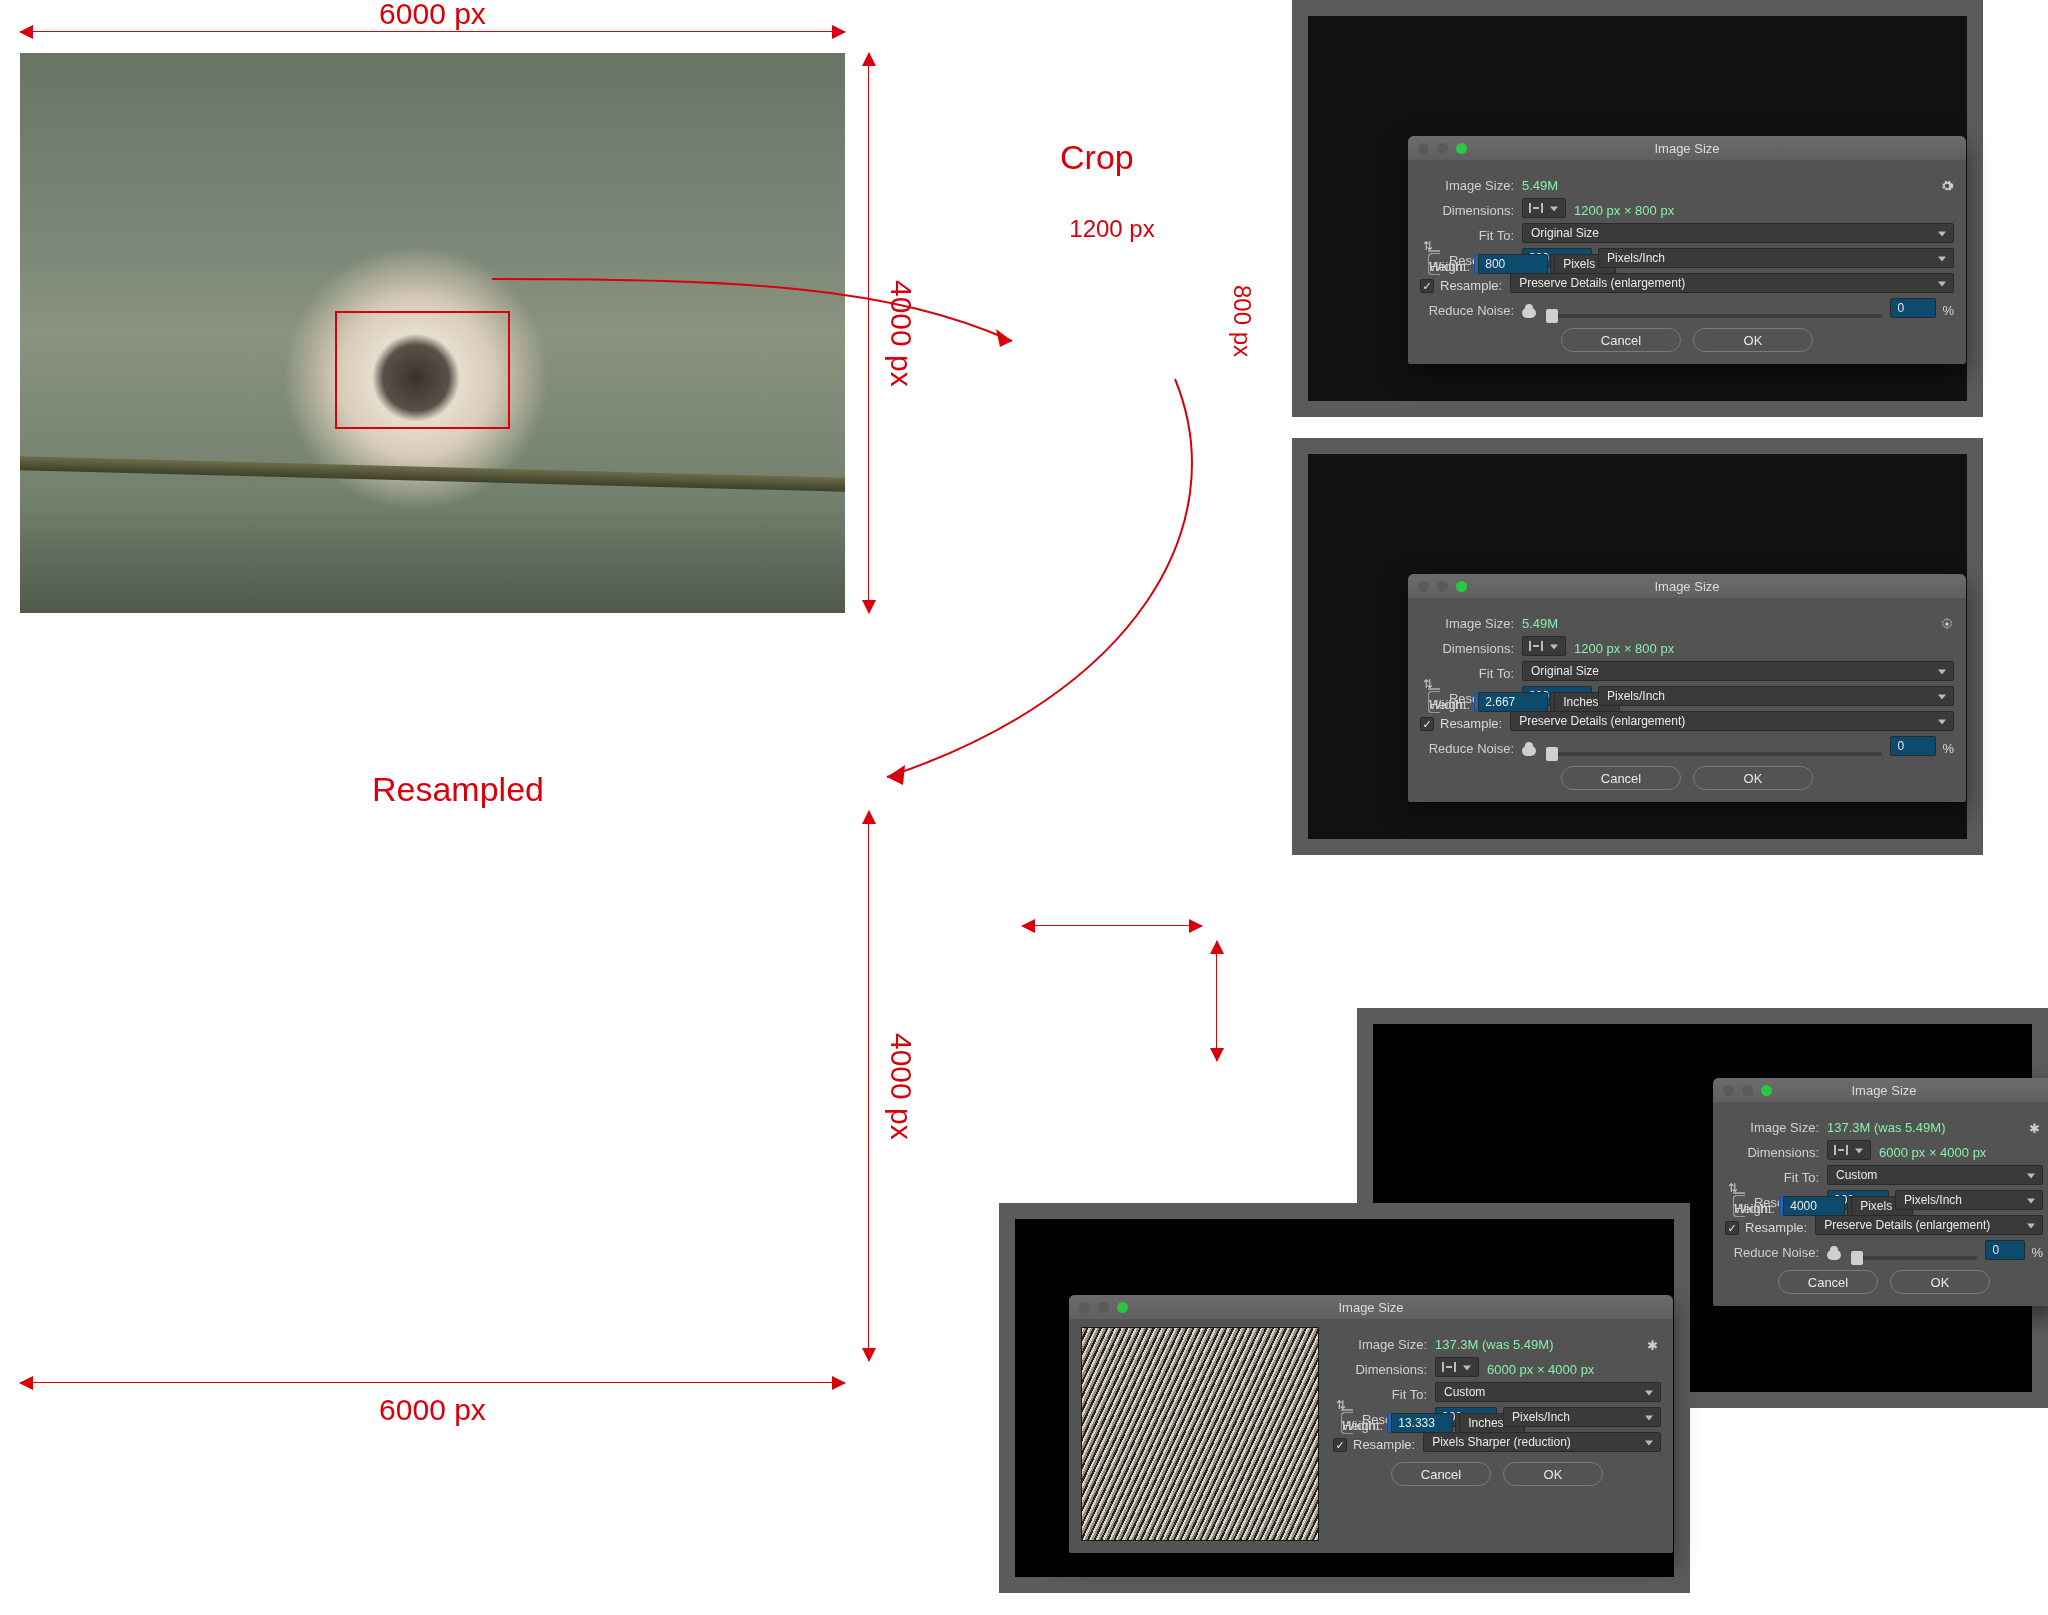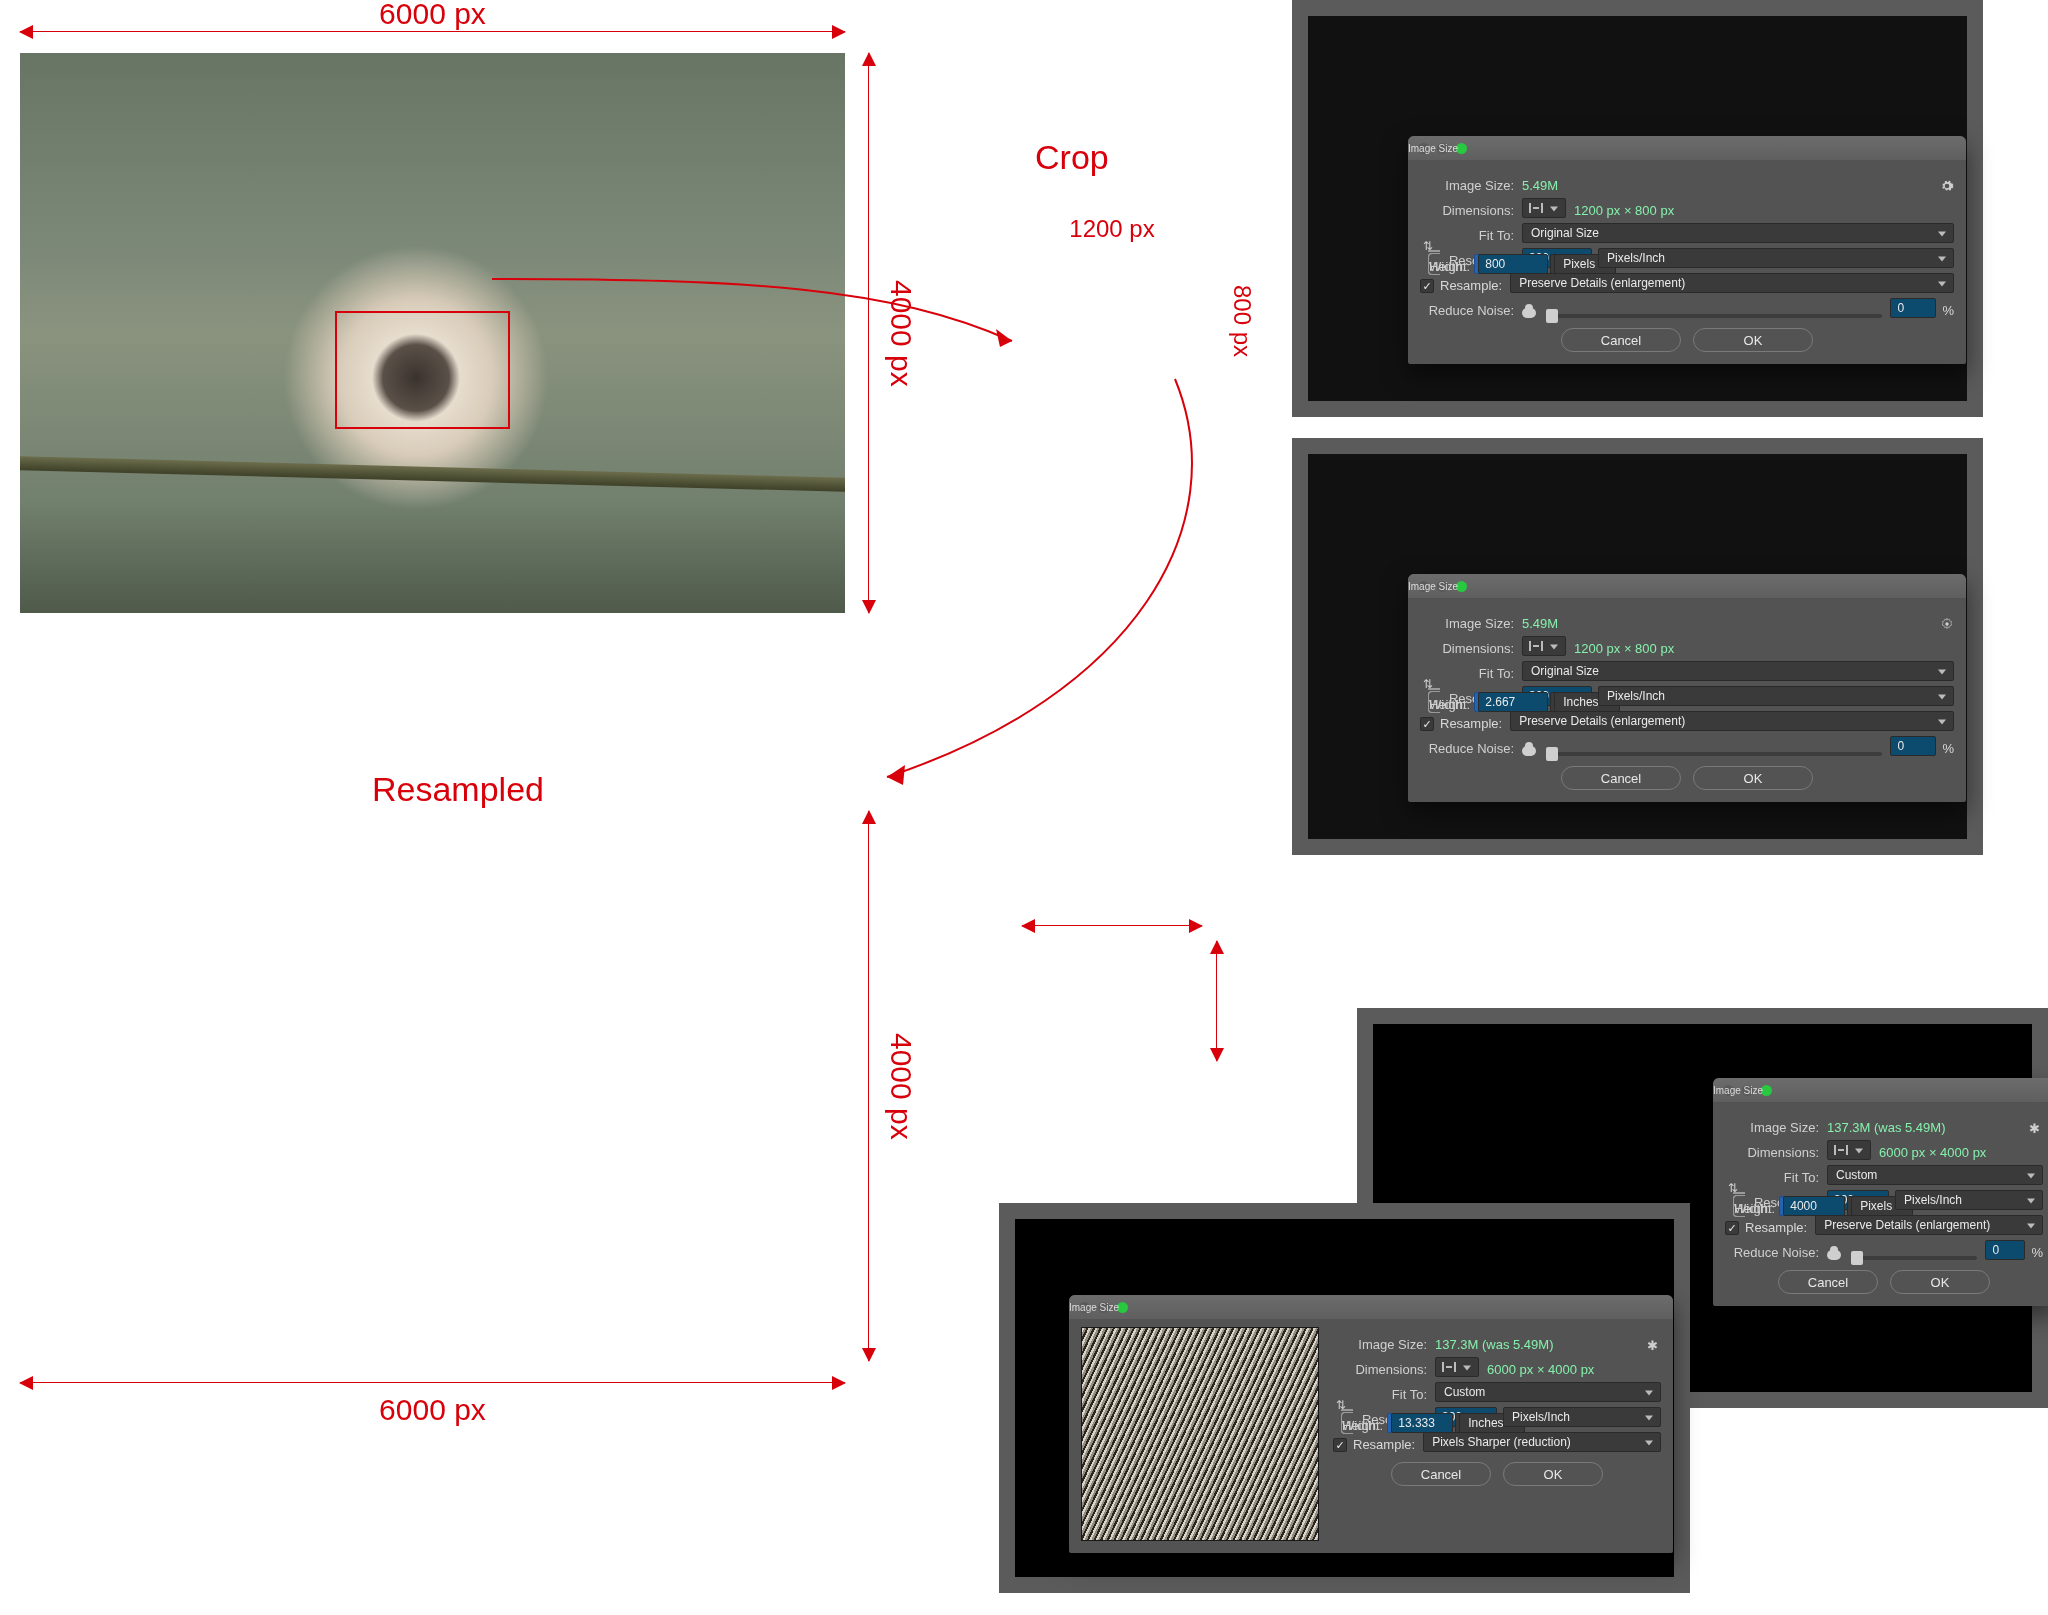--- a/index.html
+++ b/index.html
@@ -104,21 +104,21 @@
     border-radius: 6px 6px 0 0;
     display: flex;
     align-items: center;
     position: relative;
   }
   .traffic { display: flex; gap: 8px; margin-left: 10px; }
   .dot { width: 11px; height: 11px; border-radius: 50%; }
   .dot.red { background: #5a5a5a; }
   .dot.yel { background: #5a5a5a; }
   .dot.grn { background: #28c840; }
-  .ps-title { position: absolute; left: 0; right: 0; color: #dcdcdc; font-size: 10px; }
+  .ps-title { position: absolute; left: 0; right: 0; text-align: center; color: #dcdcdc; font-size: 13px; }
   .ps-body { padding: 8px 12px 12px 12px; }
   .ps-row { display: flex; align-items: flex-end; margin: 3px 0; min-height: 22px; }
   .ps-row .lab { width: 102px; text-align: right; padding-right: 8px; color: #d0d0d0; }
   .ps-row.bracket .lab { width: 90px; }
   .ps-input {
     background: #0c4a6e;
     border: 1px solid #2a2a2a;
     color: #eaeaea;
     height: 20px;
     padding: 0 6px;
@@ -219,21 +219,21 @@
   <div class="branch"></div>
   <div class="crop-rect" style="left:315px; top:258px; width:175px; height:118px;"></div>
 </div>
 
 <div class="abs arrow-h" style="left:20px; top:31px; width:825px;"></div>
 <div class="abs dim-label" style="left:20px; top:-3px; width:825px;">6000 px</div>
 
 <div class="abs arrow-v" style="left:868px; top:53px; height:560px;"></div>
 <div class="abs dim-label vert" style="left:884px; top:53px; height:560px;">4000 px</div>
 
-<div class="abs title-label" style="left:1035px; top:138px;">Crop</div>
+<div class="abs title-label" style="left:1060px; top:138px;">Crop</div>
 <div class="abs bird-head small" style="left:1022px; top:261px; width:180px; height:120px;"></div>
 <div class="abs small">
     <div class="abs arrow-h" style="left:1022px; top:245px; width:180px;"></div>
   </div>
 <div class="abs dim-label" style="left:1022px; top:215px; width:180px; font-size:24px;">1200 px</div>
 <div class="abs small">
     <div class="abs arrow-v" style="left:1216px; top:261px; height:120px;"></div>
   </div>
 <div class="abs dim-label vert" style="left:1228px; top:261px; height:120px; font-size:24px;">800 px</div>
 

